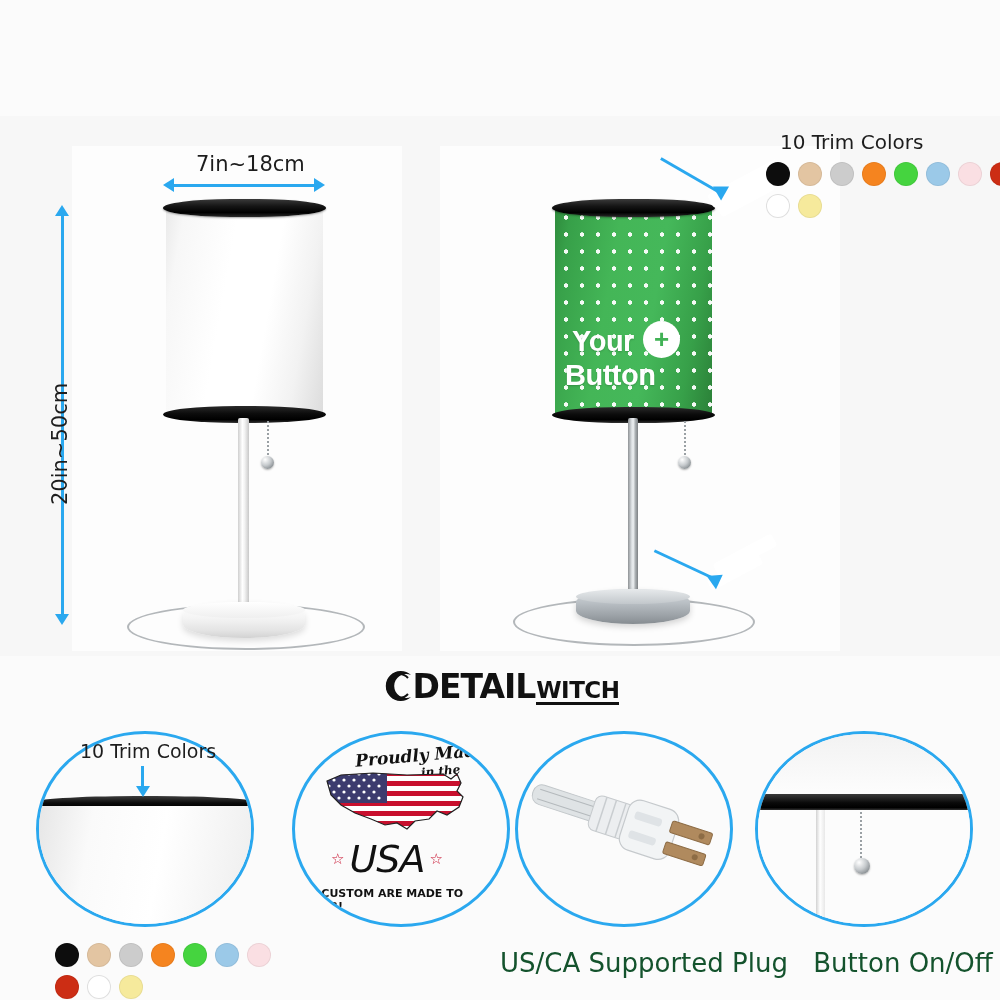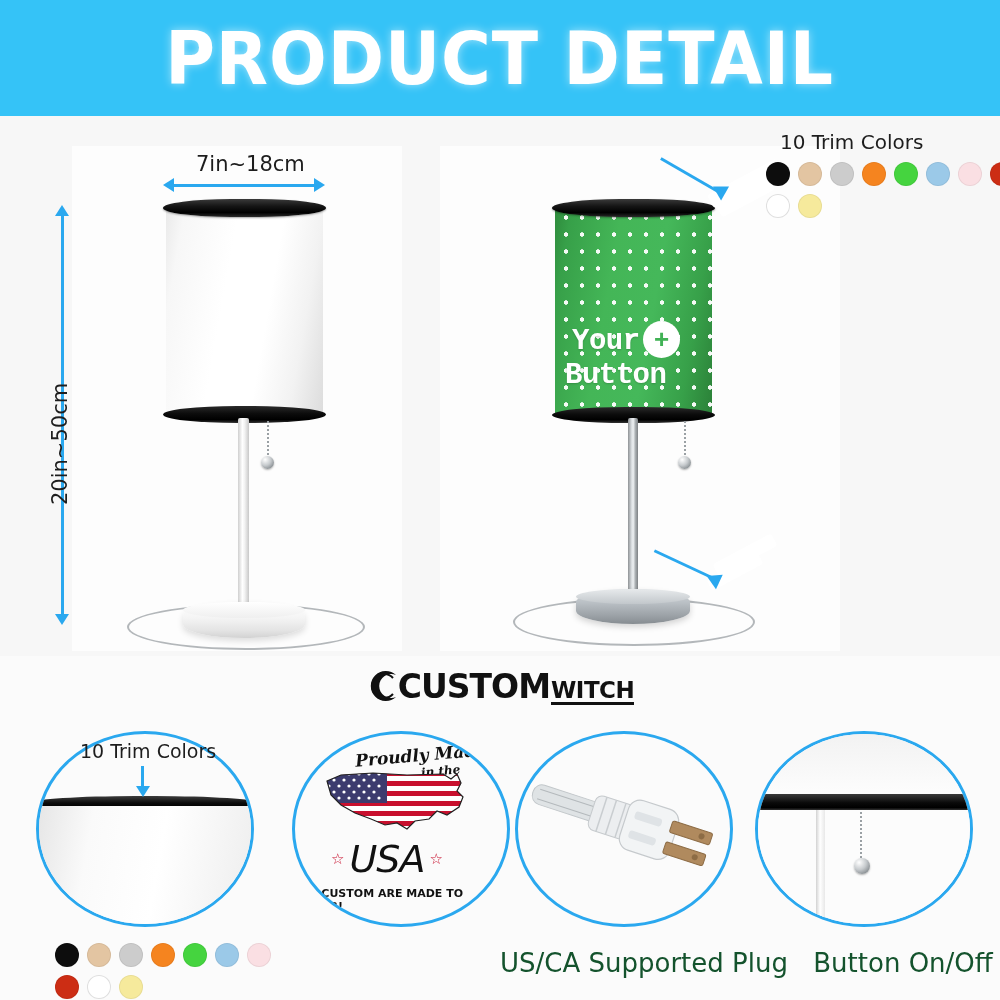--- a/index.html
+++ b/index.html
@@ -88,21 +88,21 @@
   .pullchain{position:absolute;width:2px;
     background-image:linear-gradient(180deg,#9aa0a4 55%,rgba(0,0,0,0) 55%);
     background-size:2px 4px;}
   .pullknob{position:absolute;width:13px;height:13px;border-radius:50%;
     background:radial-gradient(circle at 32% 28%,#ffffff,#c6cacd 45%,#7e8488 85%);
     box-shadow:0 1px 2px rgba(0,0,0,.3);}
 
   
   .shade-text{
     position:absolute;color:#ffffff;font-weight:bold;
-    font-family:Liberation Mono, monospace;
+    font-family:Liberation Sans, sans-serif;
     line-height:1.0;letter-spacing:-0.5px;
     text-shadow:0 1px 2px rgba(0,0,0,.18);
   }
   .plus-badge{
     position:absolute;border-radius:50%;background:#ffffff;
     display:flex;align-items:center;justify-content:center;
     color:#41b255;font-weight:bold;
   }
 
   
@@ -152,23 +152,20 @@
   .arrow-head{position:absolute;width:0;height:0;border-top:8px solid transparent;border-bottom:8px solid transparent;border-right:14px solid #2aa8ef;}
   .arrow-down{position:absolute;width:0;height:0;border-left:7px solid transparent;border-right:7px solid transparent;border-top:11px solid #2aa8ef;}
   .arrow-shaft-v{position:absolute;width:3px;background:#2aa8ef;}
   .white-flash{position:absolute;background:#ffffff;transform:rotate(-28deg);border-radius:3px;}
 </style>
 </head>
 <body>
 
 <div class="stage">
 
-  <div class="banner">
-    <div class="banner-title">PRODUCT DETAIL</div>
-  </div>
 
   <div class="main-panel">
     <div class="panel-white" style="left:72px;top:30px;width:330px;height:505px;"></div>
     <div class="panel-white" style="left:440px;top:30px;width:400px;height:505px;"></div>
   </div>
 
   <div class="measure-label" style="left:196px;top:152px;">7in~18cm</div>
   <div class="measure-h" style="left:163px;top:178px;width:162px;">
     <div class="bar"></div>
       <div class="tipL"></div>
@@ -246,21 +243,21 @@
   <div class="arrow-head" style="left:706px;top:571px;transform:rotate(25deg);"></div>
 
   <div class="logo" style="top:664px;">
     <span class="logo-inner">
       <span class="logo-c">
         <svg width="34" height="34" viewBox="0 0 34 34">
           <path d="M30 6 A15 15 0 1 0 30 28 A12 12 0 1 1 30 6 Z" fill="#111"></path>
           <path d="M27 9 A12 12 0 1 0 27 25" fill="none" stroke="#111" stroke-width="2"></path>
         </svg>
       </span>
-      <span class="logo-main">CUSTOM</span>
+      <span class="logo-main">DETAIL</span>
       <span class="logo-sub">WITCH</span>
     </span>
   </div>
 
   <div class="feature">
     <div class="fcircle" style="left:36px;top:731px;width:212px;height:190px;">
       <div style="position:absolute;left:-6px;top:62px;width:224px;height:14px;background:linear-gradient(180deg,#3d3d3d,#0b0b0b 50%,#000 80%,#3a3a3a);border-radius:50%/55%;"></div>
       <div style="position:absolute;left:-6px;top:72px;width:224px;height:130px;background:linear-gradient(100deg,#e4e4e4,#fafafa 25%,#ffffff 55%,#ececec 100%);"></div>
     </div>
     <div class="callout-text" style="left:80px;top:740px;font-size:19px;">10 Trim Colors</div>

